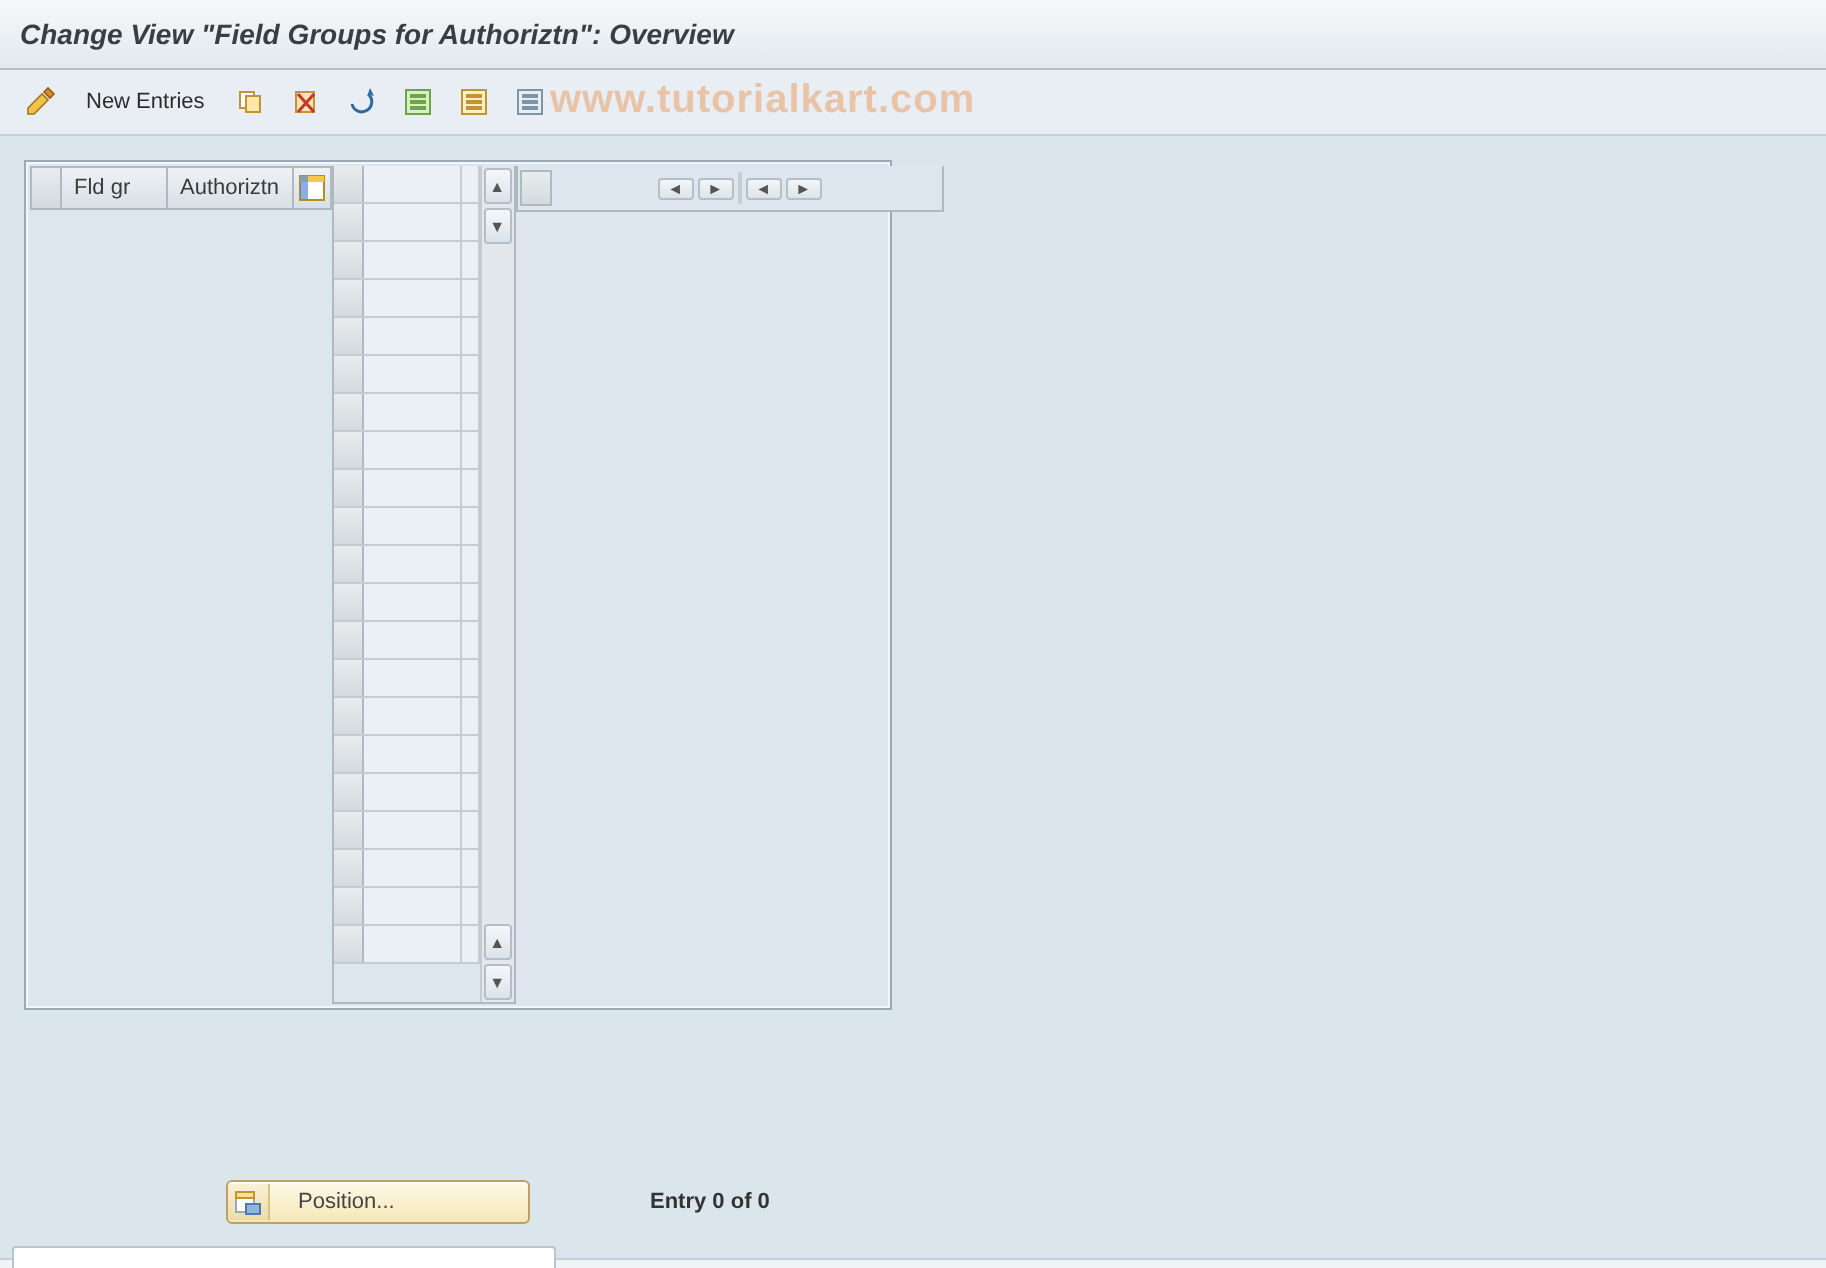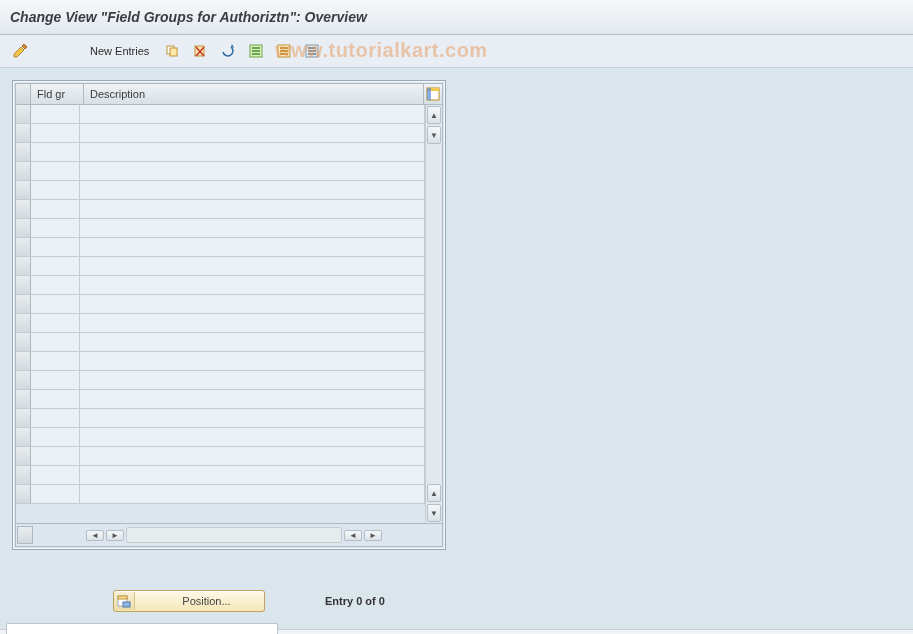--- a/index.html
+++ b/index.html
@@ -55,21 +55,20 @@
   }
   .new-entries {
     font-size: 11px;
     color: #2c2c2c;
     padding: 2px 6px;
     border-radius: 3px;
     cursor: pointer;
     height: 18px;
     line-height:18px;
     border:1px solid transparent;
-    margin-left:47px;
   }
   .watermark {
     position: absolute;
     left: 275px;
     top: 4px;
     font-size: 20px;
     font-weight: bold;
     color: #e9a06a;
     opacity: 0.55;
     pointer-events: none;
@@ -81,21 +80,21 @@
     padding: 12px;
   }
 
   
   .grid-frame {
     width: 428px;
     border: 1px solid #9aa9b5;
     background: #dde6ee;
     box-shadow: inset 0 0 0 1px #f2f6f9;
     display: flex;
-    flex-direction: column;
+    flex-direction: row;
     padding: 2px;
   }
 
   .grid-header {
     display: flex;
     align-items: stretch;
     height: 20px;
     background: linear-gradient(#eef2f5, #d8e0e6);
     border: 1px solid #aeb9c2;
     position: relative;
@@ -234,21 +233,21 @@
     border-radius: 3px;
     cursor:pointer;
     box-shadow: 0 1px 0 #fff inset;
     color:#444;
   }
   .pos-btn .pos-icon {
     width:20px;height:18px;display:flex;align-items:center;justify-content:center;
     border-right:1px solid #d6c28a;
     background:linear-gradient(#f8f1d8,#ecdca8);
   }
-  .pos-btn .pos-label { flex:1; text-align:center; font-size:11px;margin-left:14px;}
+  .pos-btn .pos-label { flex:1; text-align:left; font-size:11px;margin-left:14px;}
   .entry-status { font-size:11px;color:#333;font-weight:bold; }
 
   
   .status-bar {
     position:absolute;
     left:0; bottom:0;
     width:100%;
     height:4px;
     border-top:1px solid #c4cfd8;
     background:#f0f4f7;
@@ -324,21 +323,21 @@
 
   <span class="watermark">www.tutorialkart.com</span>
 </div>
 
 <div class="content">
   <div class="grid-frame">
 
     <div class="grid-header">
       <div class="sel-col"></div>
       <div class="col fld">Fld gr</div>
-      <div class="col desc">Description</div>
+      <div class="col desc">Authoriztn</div>
       <div class="config">
         <svg width="14" height="14" viewBox="0 0 14 14">
           <rect x="1" y="1" width="12" height="12" fill="#fff" stroke="#b58d22"></rect>
           <rect x="1" y="1" width="12" height="3" fill="#f2c94c"></rect>
           <rect x="1" y="1" width="4" height="12" fill="#5d8bd6" opacity="0.7"></rect>
         </svg>
       </div>
     </div>
 
     <div class="grid-body">

